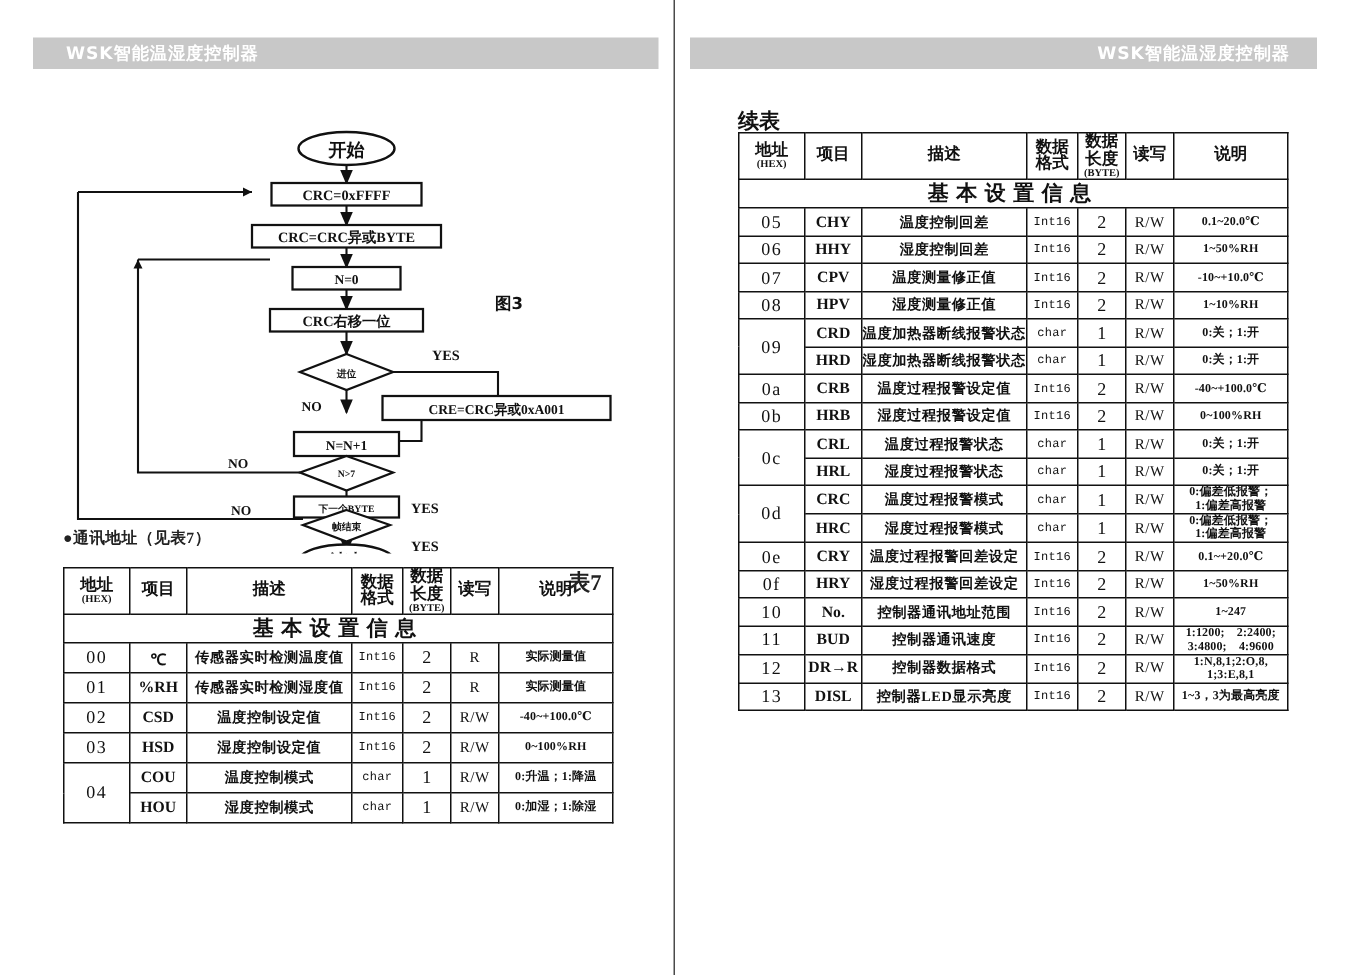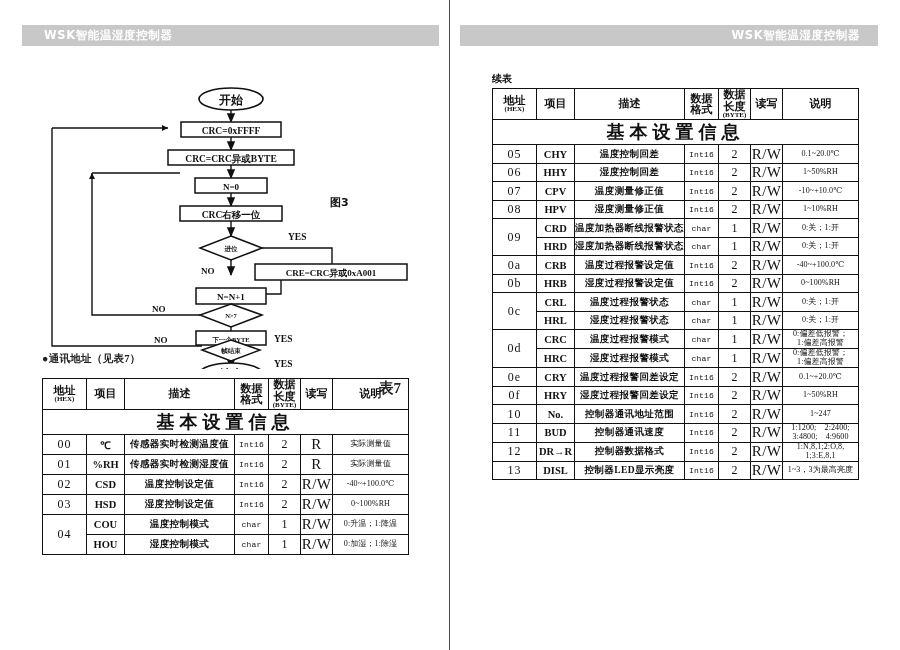--- a/index.html
+++ b/index.html
@@ -41,51 +41,51 @@
 
   
   .bullet{
     position:absolute;left:42px;top:352px;font-size:10.5px;font-weight:bold;
     color:#222;letter-spacing:.3px;
   }
   .tbl-cap{
     position:absolute;right:48px;top:379px;font-size:15px;color:#222;font-weight:bold;
   }
   .cont-cap{
-    position:absolute;left:42px;top:72px;font-size:10px;color:#111;font-weight:bold;
+    position:absolute;left:42px;top:72px;font-size:14px;color:#111;font-weight:bold;
   }
 
   
   table.reg{
     border-collapse:collapse;table-layout:fixed;
     border:1.6px solid #111;
   }
   table.reg td{
     border:0.9px solid #111;
     text-align:center;vertical-align:middle;
     color:#111;
     padding:0;
   }
   .t-left{position:absolute;left:42px;top:378px;width:366px;}
   .t-right{position:absolute;left:42px;top:88px;width:366px;}
 
   .hdr-cell{font-size:11px;font-weight:bold;line-height:1.05;padding:3px 0;}
   .hdr-cell .sub{font-size:7px;font-weight:bold;letter-spacing:0;}
   .hdr-cell .stack{display:block;}
   .section-row td{
-    font-size:18px;font-weight:bold;letter-spacing:5px;padding:2px 0 3px 0;
+    font-size:14px;font-weight:bold;letter-spacing:5px;padding:2px 0 3px 0;
     font-family:Liberation Sans, sans-serif;
   }
   .c-addr{font-size:12px;font-family:"Liberation Serif",serif;letter-spacing:1px;}
   .c-item{font-size:10.5px;font-family:"Liberation Serif",serif;font-weight:600;}
   .c-desc{font-size:9.5px;font-weight:bold;letter-spacing:.4px;}
   .c-fmt{font-size:8px;font-family:"Liberation Mono","DejaVu Sans Mono",monospace;letter-spacing:.2px;}
   .c-len{font-size:12px;font-family:"Liberation Serif",serif;}
-  .c-rw{font-size:15px;font-family:"Liberation Serif",serif;letter-spacing:.4px;}
-  .c-note{font-size:8px;font-weight:normal;line-height:1.12;letter-spacing:.1px;margin-left:28px;}
+  .c-rw{font-size:10px;font-family:"Liberation Serif",serif;letter-spacing:.4px;}
+  .c-note{font-size:8px;font-weight:bold;line-height:1.12;letter-spacing:.1px;margin-left:28px;}
   .c-note .ln{display:block;}
   .row-h td{height:19px;}
   .row-h2 td{height:17.5px;}
 </style>
 </head>
 <body>
 
 <div class="spread">
 
   <div class="page page-left">

